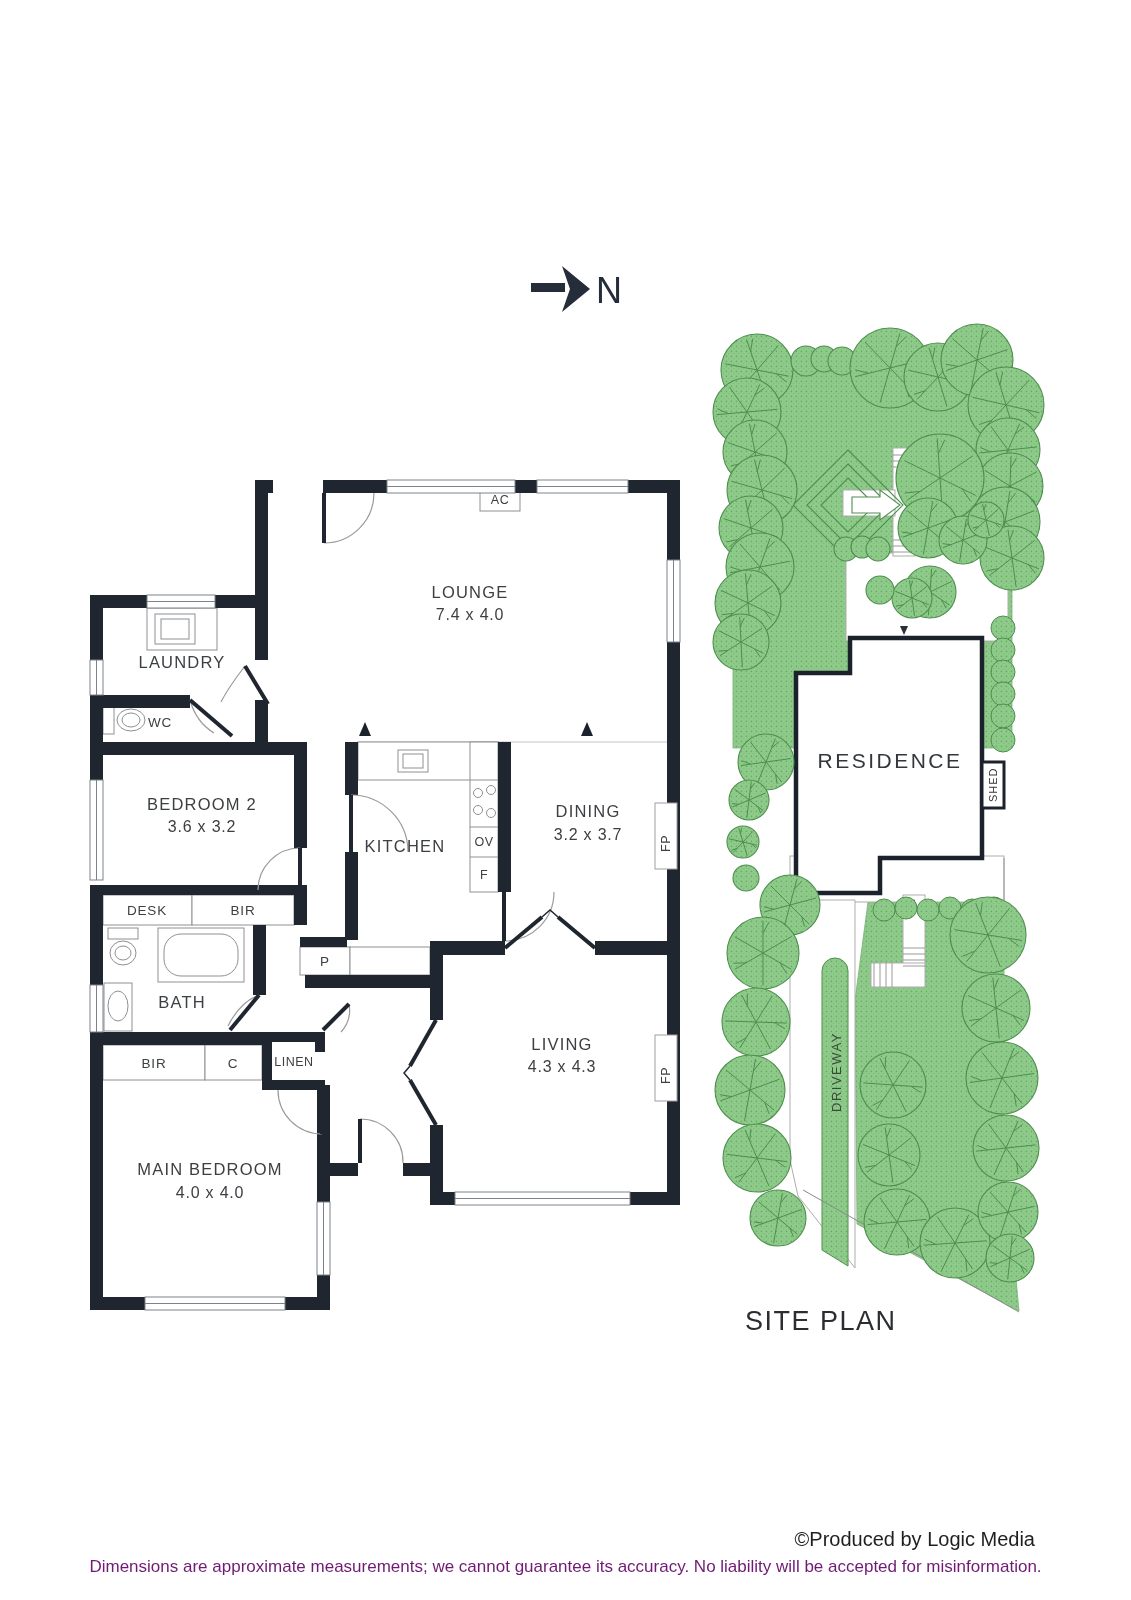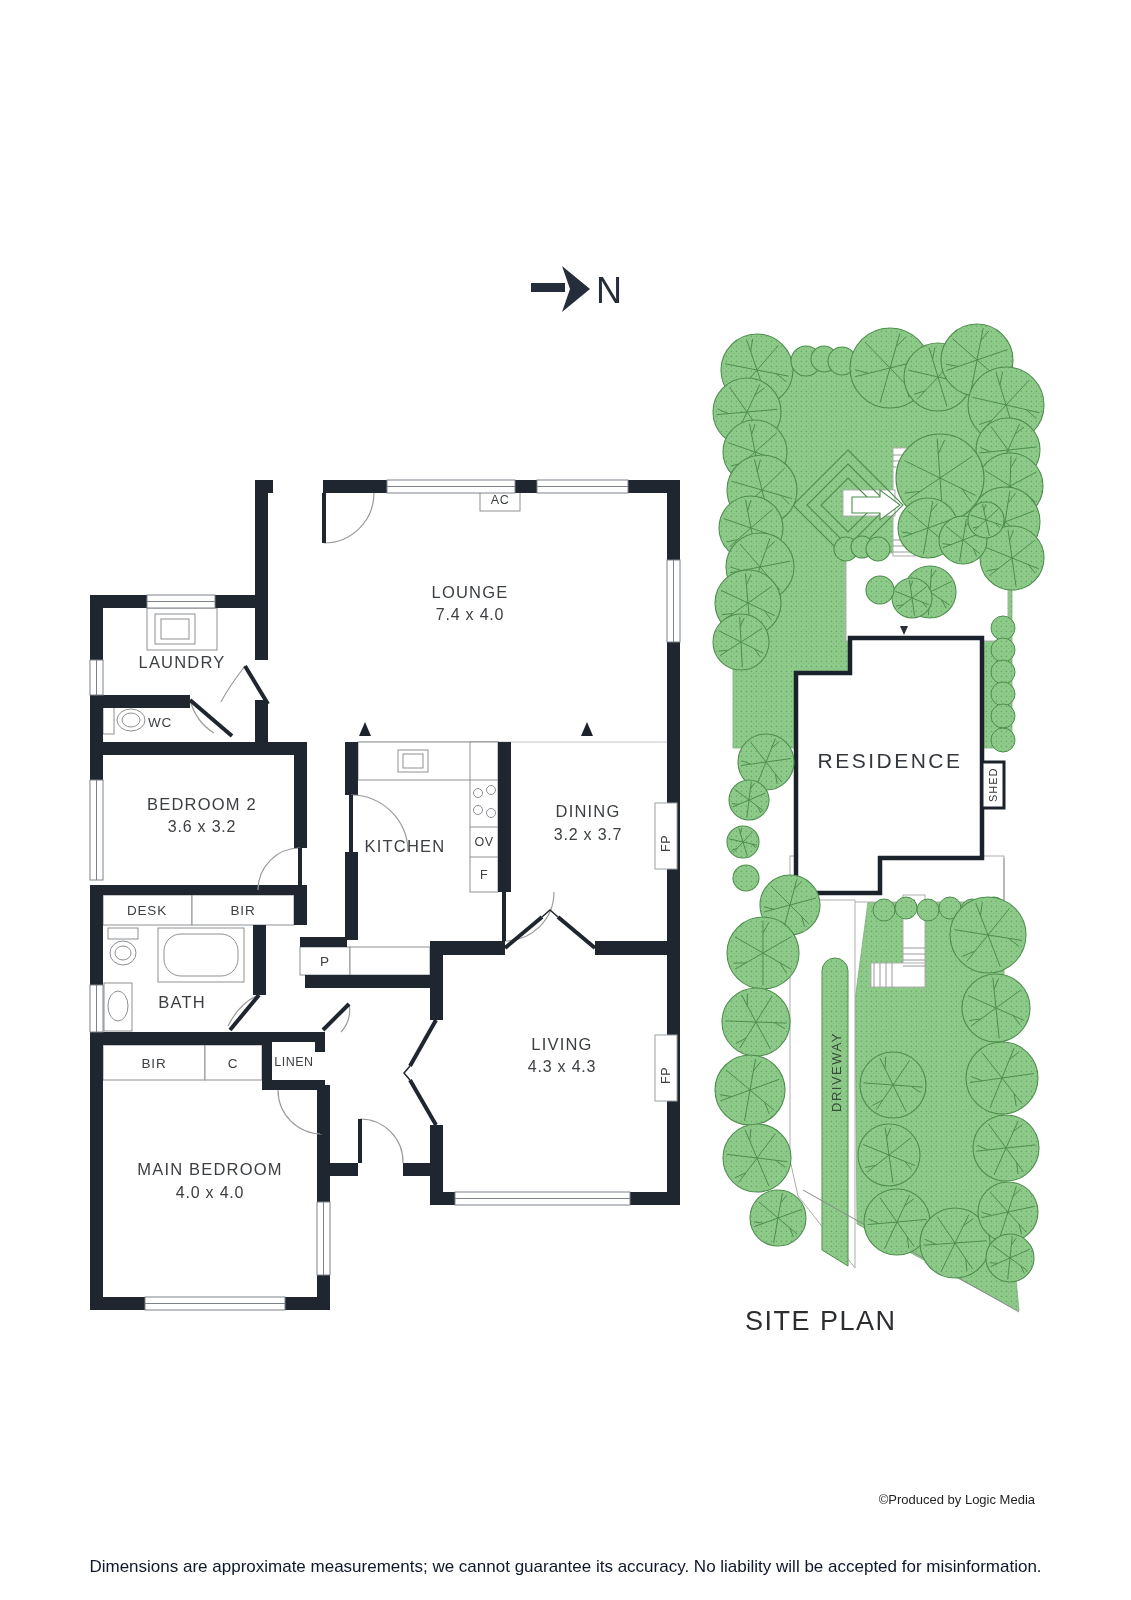--- a/index.html
+++ b/index.html
@@ -8,23 +8,23 @@
   svg text{font-family:"Liberation Sans", sans-serif;fill:#3d4043;}
   .room-label{font-size:16.5px;letter-spacing:1.2px;}
   .room-dims{font-size:16px;letter-spacing:0.8px;}
   .small-label{font-size:13.5px;letter-spacing:0.8px;}
   .tiny-label{font-size:12.5px;letter-spacing:0.5px;}
   .residence-label{font-size:21px;letter-spacing:2.5px;fill:#33363a;}
   .shed-label{font-size:11px;letter-spacing:1px;fill:#33363a;}
   .driveway-label{font-size:13px;letter-spacing:1.5px;fill:#3a4a3a;}
   .siteplan-title{font-size:27px;letter-spacing:1.5px;fill:#2b2d30;}
   .north-label{font-size:36px;fill:#252c3a;letter-spacing:1px;}
-  .footer-credit{position:absolute;top:1492px;right:96px;font-size:13px;color:#1f1f1f;}
+  .footer-credit{position:absolute;top:1528px;right:96px;font-size:20px;color:#1f1f1f;}
   .footer-disclaimer{position:absolute;top:1557px;left:0;width:100%;text-align:center;
-        font-size:17px;color:#0f172a;}
+        font-size:17px;color:#701a75;}
 </style>
 </head>
 <body>
 
 <div id="page">
 <svg width="1131" height="1600" viewBox="0 0 1131 1600">
   <defs>
     <pattern id="grass" width="5" height="5" patternUnits="userSpaceOnUse">
       <rect width="5" height="5" fill="#8ecb8a"></rect>
       <circle cx="1.4" cy="1.4" r="0.8" fill="#67aa64"></circle>

